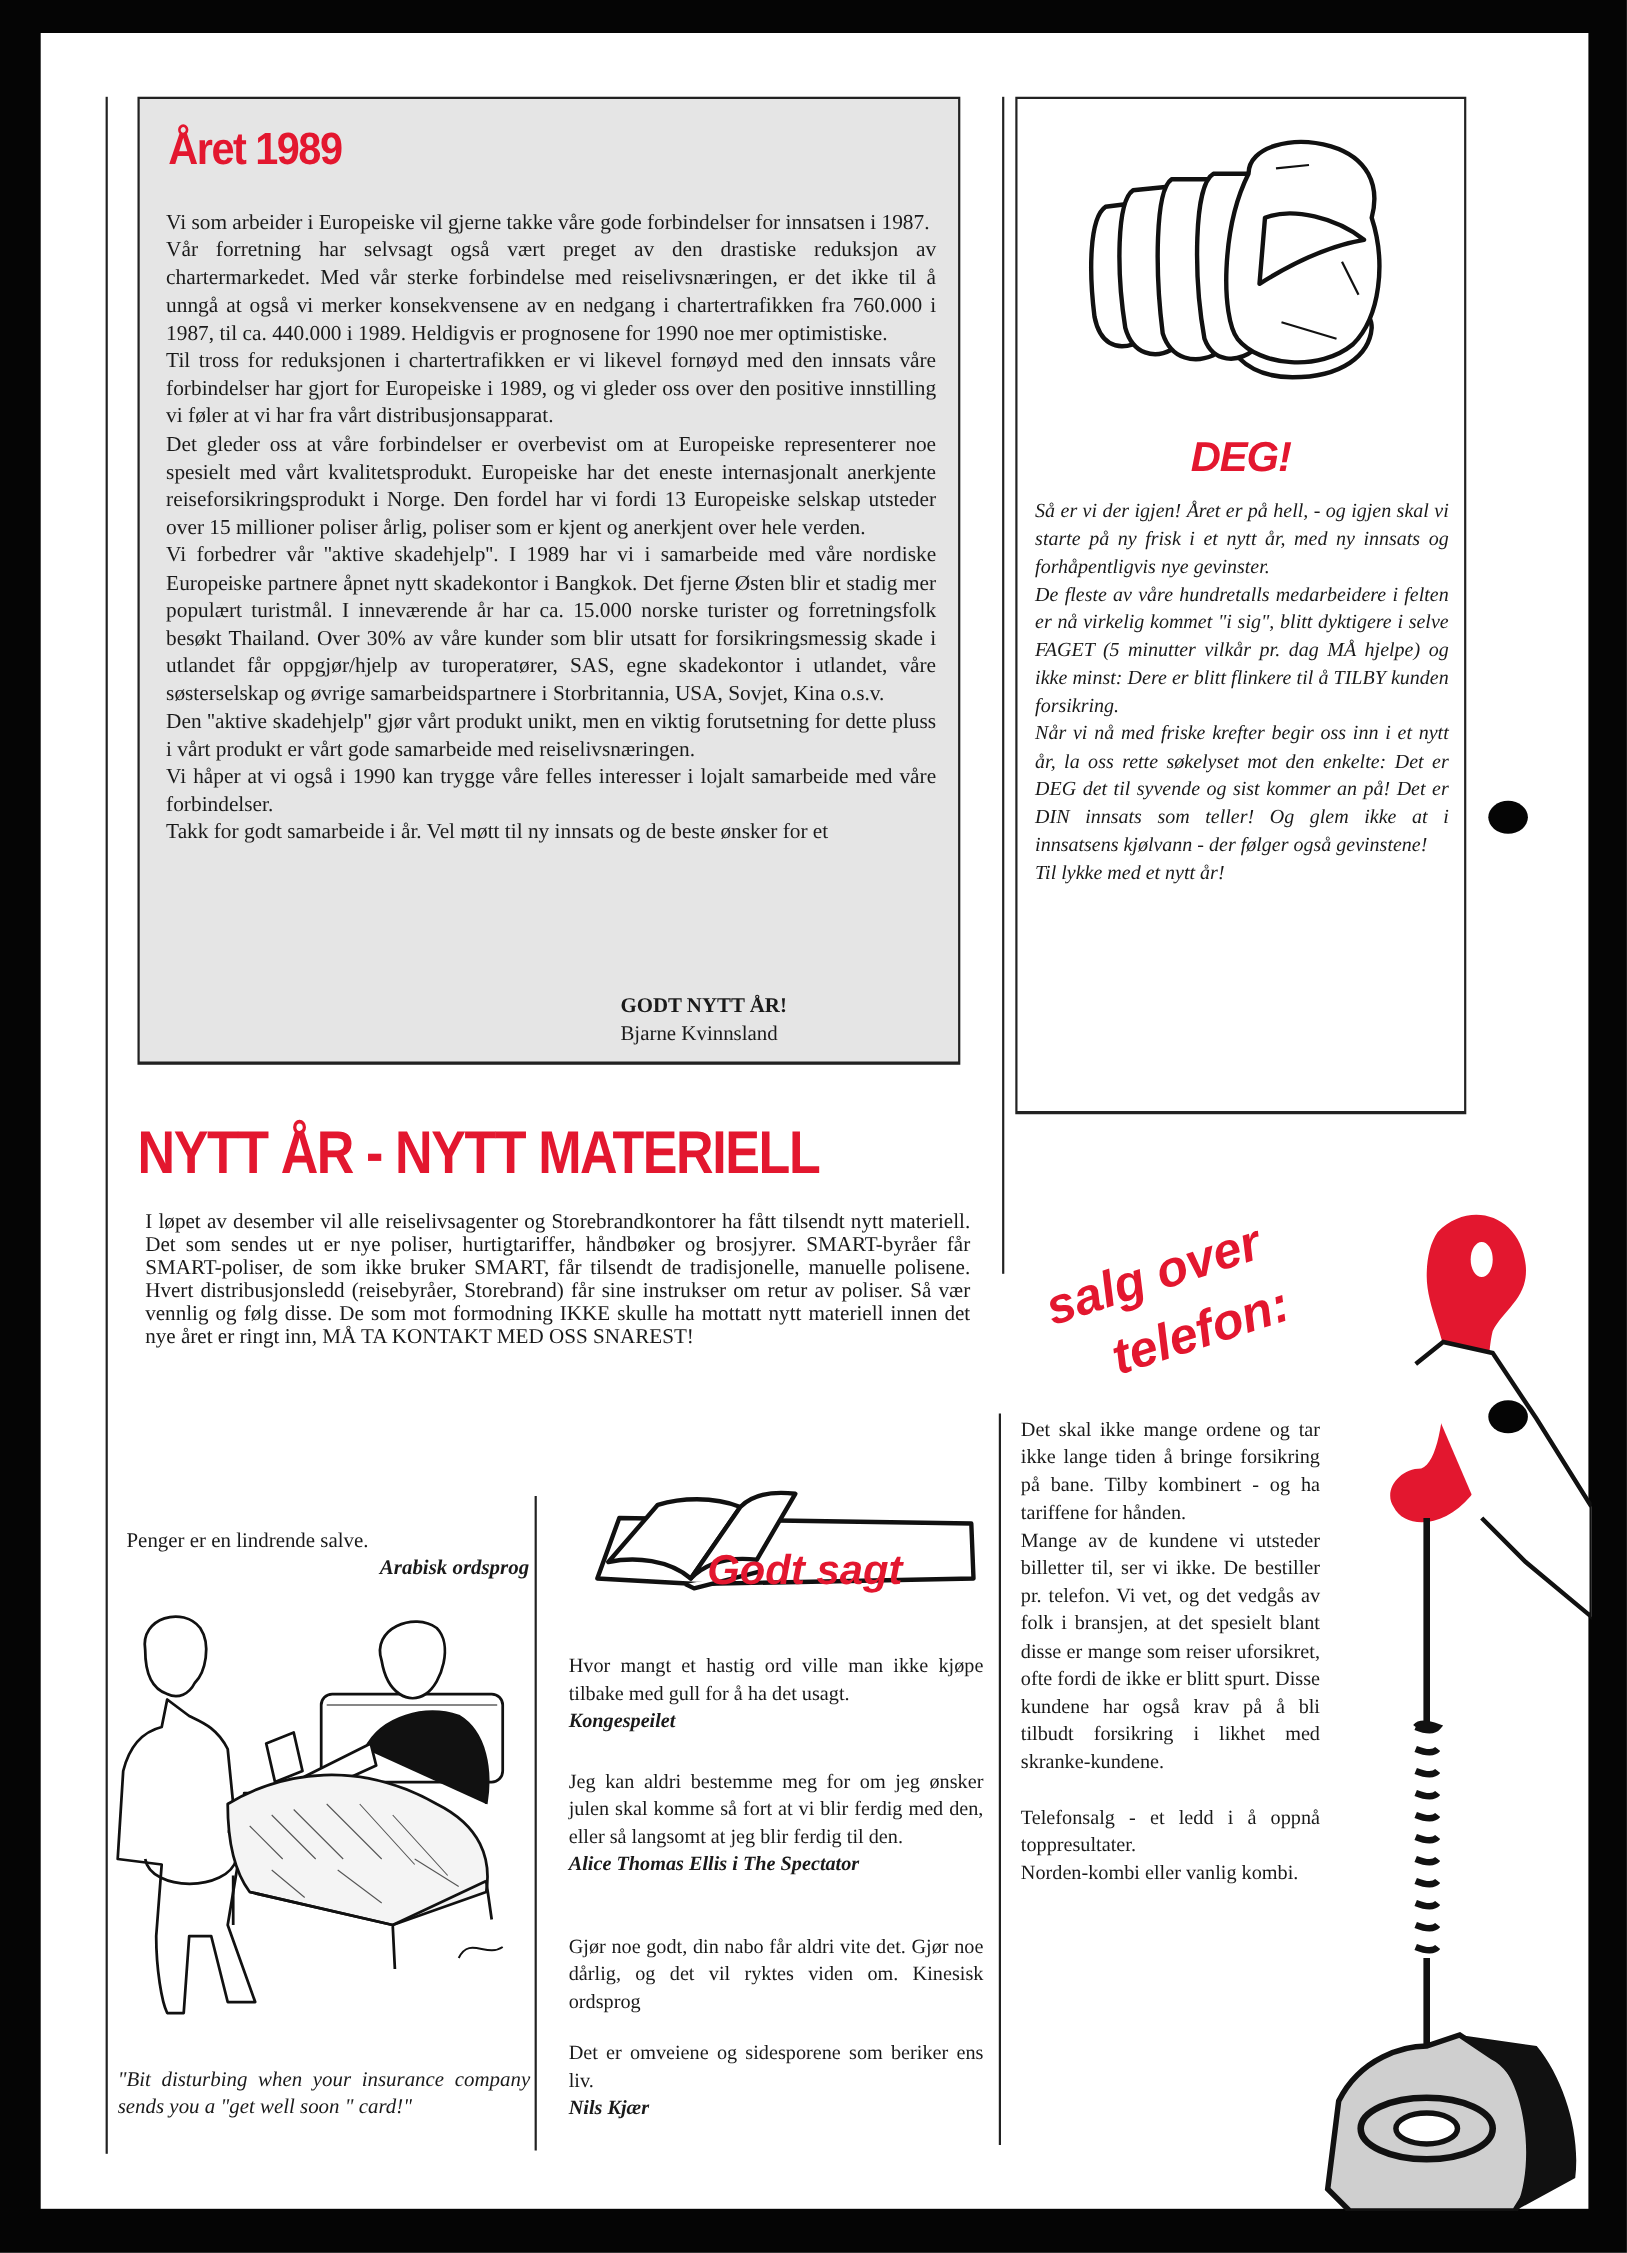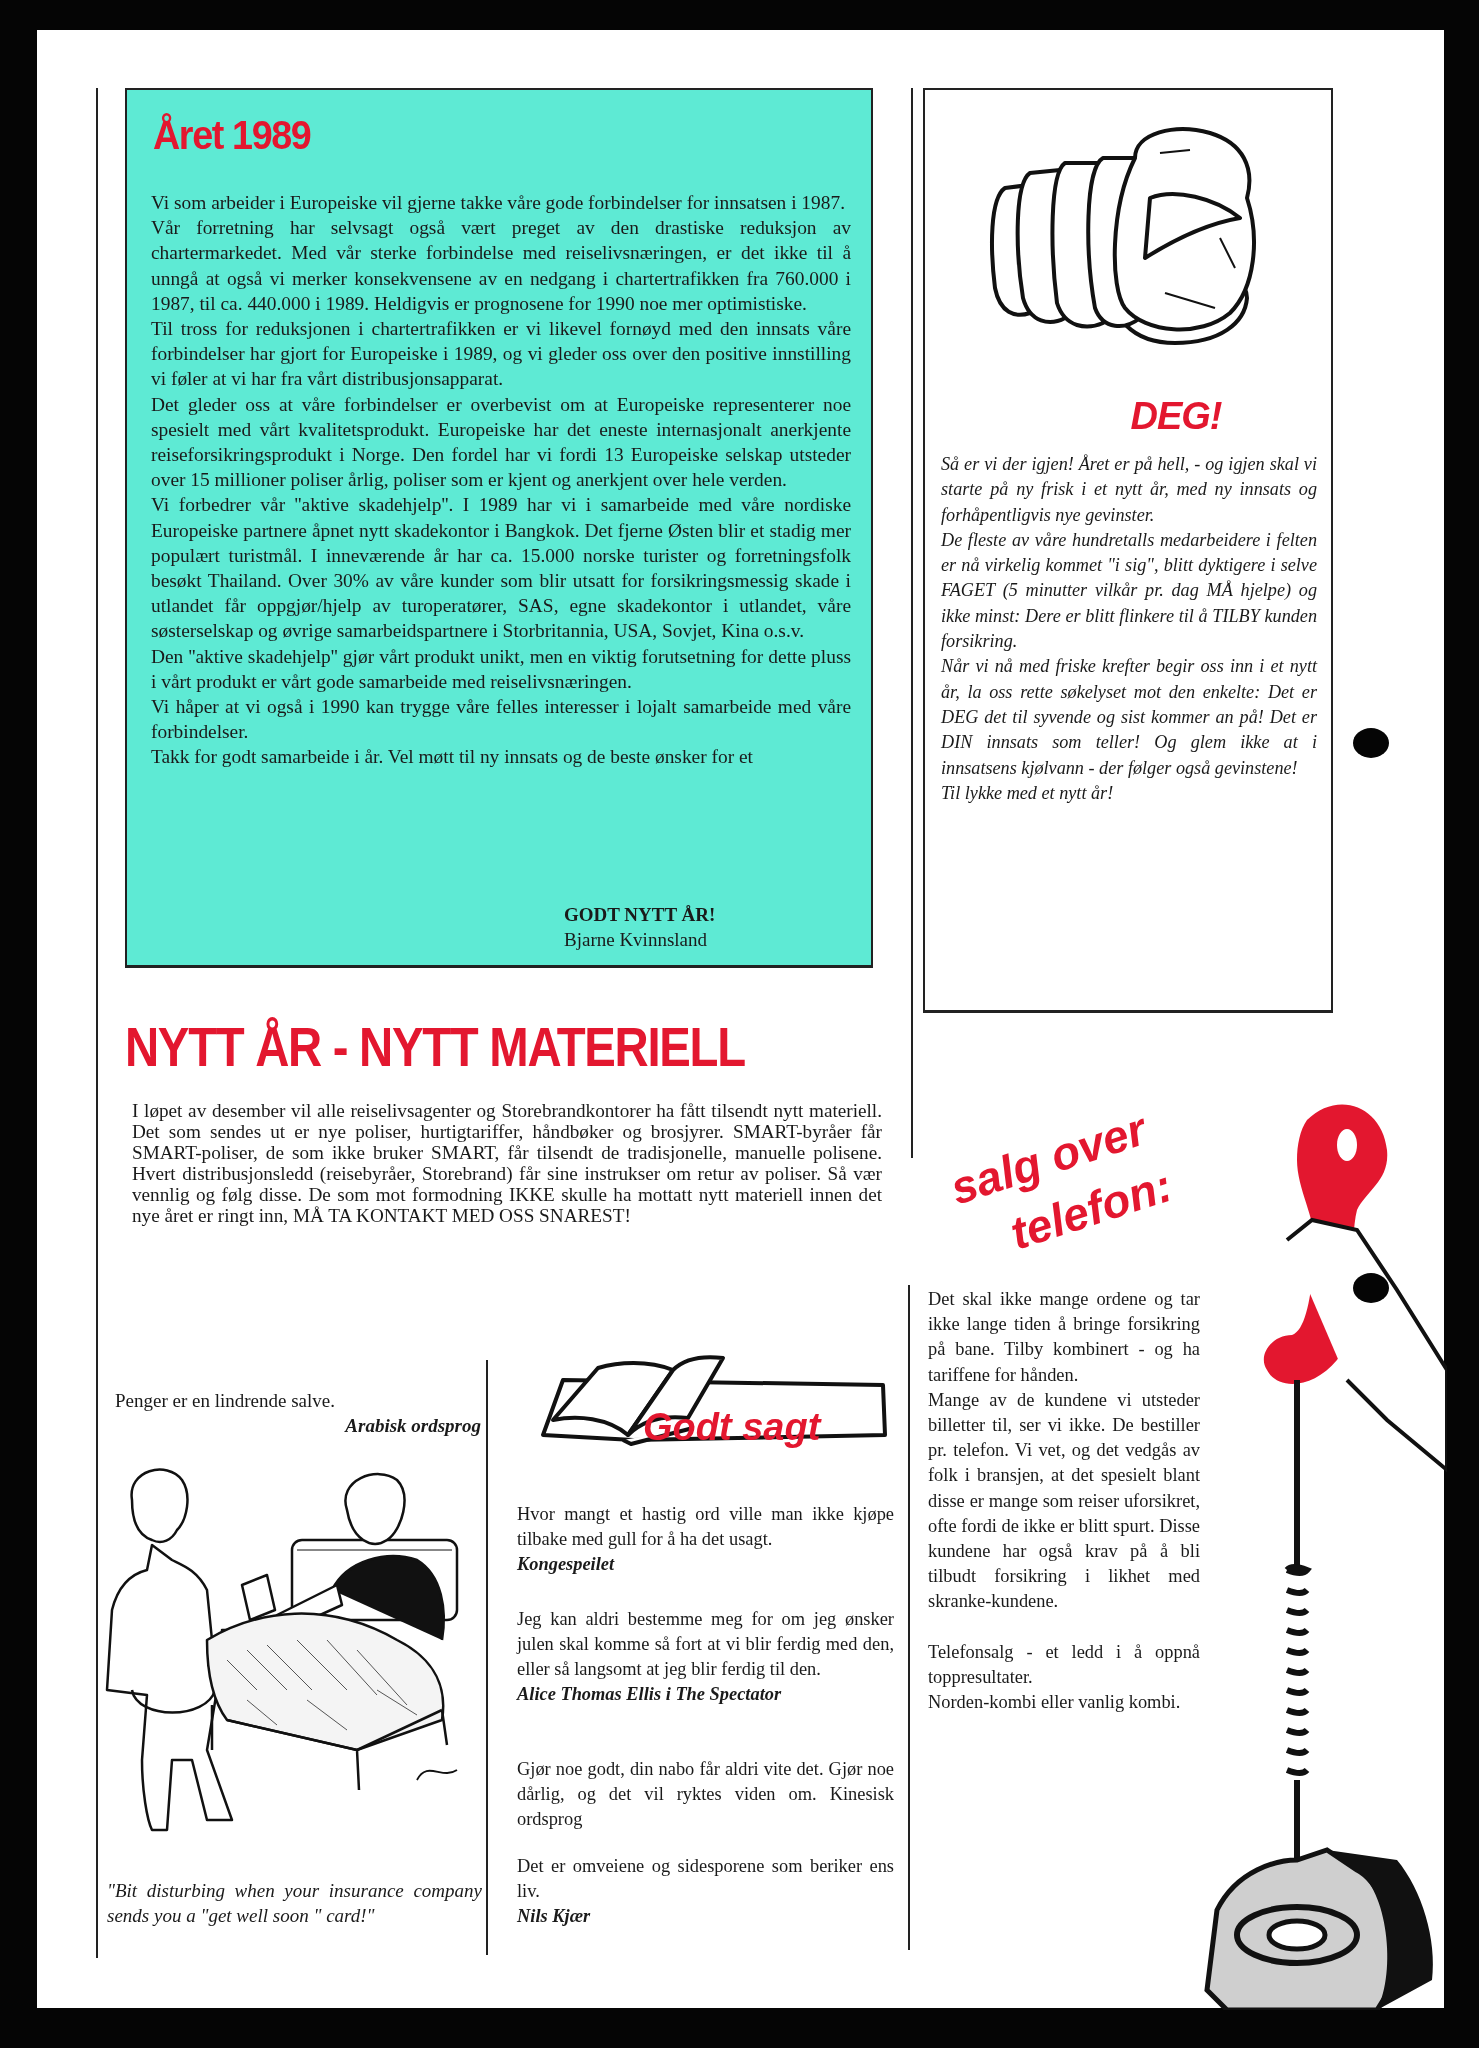--- a/index.html
+++ b/index.html
@@ -3,32 +3,32 @@
 <meta charset="utf-8">
 <style>
   html,body{margin:0;padding:0;}
   body{width:1479px;height:2048px;background:#050505;position:relative;overflow:hidden;
        font-family:"Liberation Serif","DejaVu Serif",serif;color:#1a1a1a;}
   .page{position:absolute;left:37px;top:30px;width:1407px;height:1978px;background:#fff;}
   .abs{position:absolute;}
   .rule-v{position:absolute;width:2px;background:#222;}
   .red{color:#e3172f;}
   
-  .pinkbox{left:88px;top:58px;width:748px;height:880px;background:#5eead4;border:2px solid #222;
+  .pinkbox{left:88px;top:58px;width:748px;height:880px;background:#e5e5e5;border:2px solid #222;
            border-bottom-width:3px;box-sizing:border-box;}
   .pinkbox h1{position:absolute;left:26px;top:22px;margin:0;font-size:41px;font-weight:bold;letter-spacing:-1.5px;
               font-family:"Liberation Sans",sans-serif;transform:scaleX(0.92);transform-origin:left;}
   .pinkbox .body{position:absolute;left:24px;top:100px;width:700px;font-size:19.4px;line-height:25.2px;text-align:justify;}
   .pinkbox .body p{margin:0;}
   .sig{position:absolute;left:437px;top:812px;font-size:19px;line-height:25px;}
   .sig b{font-weight:bold;}
   
   .degbox{left:886px;top:58px;width:410px;height:925px;border:2px solid #222;border-bottom-width:3px;box-sizing:border-box;}
   .deg-title{position:absolute;left:0;width:100%;text-align:center;top:305px;font-size:38px;font-weight:bold;font-style:italic;
-             font-family:"Liberation Sans",sans-serif;letter-spacing:-1px;padding-left:48px;}
+             font-family:"Liberation Sans",sans-serif;letter-spacing:-1px;}
   .deg-body{position:absolute;left:16px;top:362px;width:376px;font-size:18.2px;line-height:25.3px;font-style:italic;text-align:justify;}
   .deg-body p{margin:0;}
   
   .nm-title{left:88px;top:985px;font-size:55px;font-weight:bold;letter-spacing:-1.5px;white-space:nowrap;
             font-family:"Liberation Sans",sans-serif;transform:scaleX(0.86);transform-origin:left;}
   .nm-body{left:95px;top:1070px;width:750px;font-size:19.2px;line-height:21px;text-align:justify;}
   
   .q1{left:78px;top:1358px;width:366px;font-size:19px;line-height:25px;}
   .right{text-align:right;font-weight:bold;}
   .ital{font-style:italic;}

